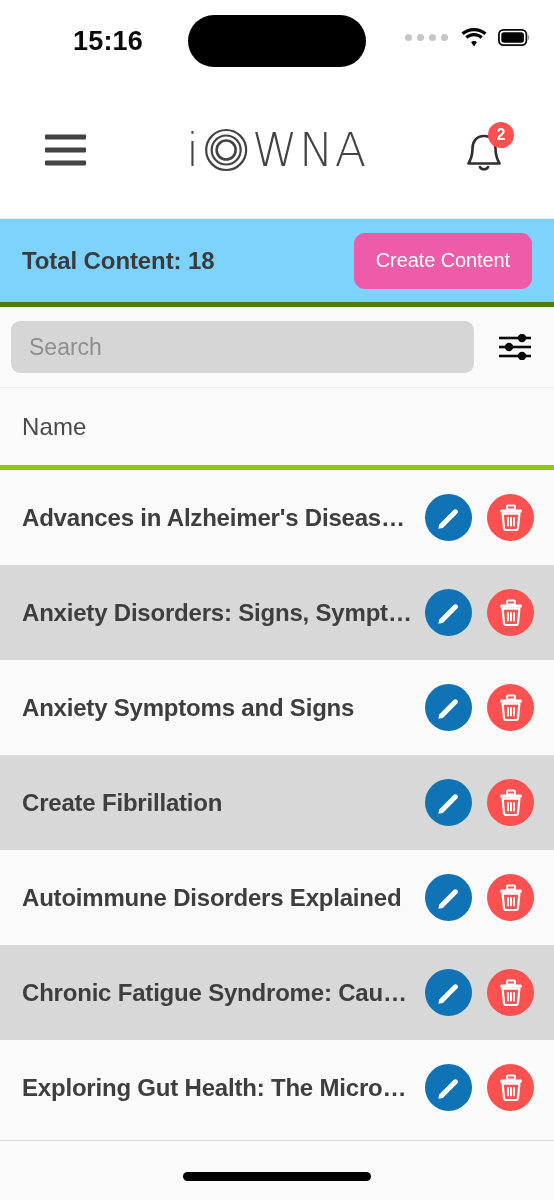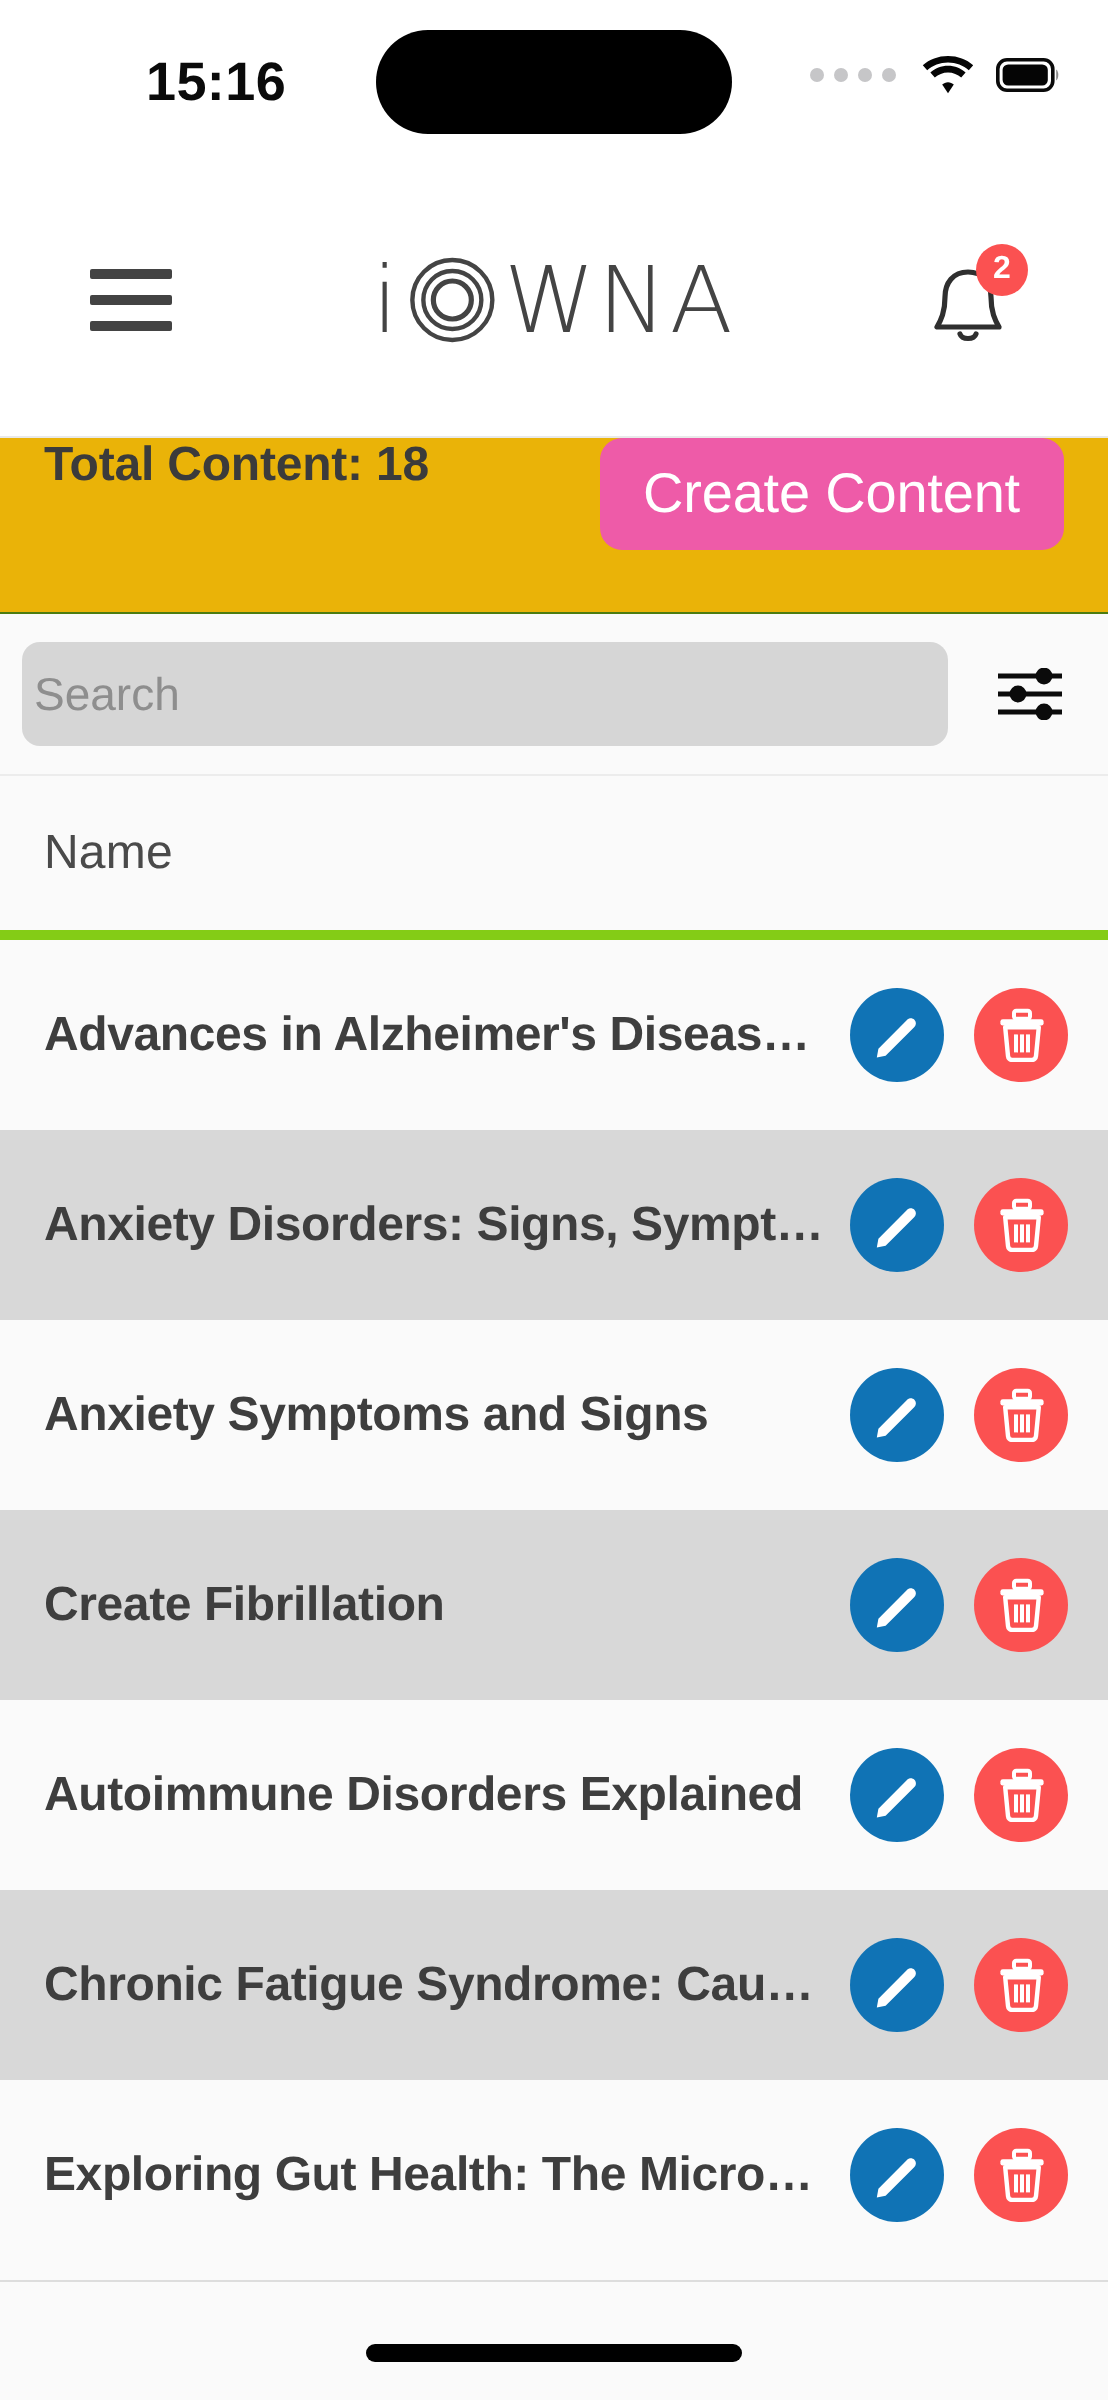--- a/index.html
+++ b/index.html
@@ -162,40 +162,41 @@
     align-items: center;
     justify-content: center;
     line-height: 1;
   }
 
   
   .total-bar {
     position: relative;
     height: 88px;
     flex: 0 0 88px;
-    background: #eab308;
-    display: flex;
+    background: #7dd3fc;
+    display: flex;
+    align-items: center;
     justify-content: space-between;
     padding: 0 22px;
-    border-bottom: 1px solid #4d7c0f;
+    border-bottom: 5px solid #4d7c0f;
   }
   .total-label {
     font-size: 24px;
     font-weight: 700;
     color: #3b3b3b;
     letter-spacing: -0.1px;
   }
   .create-btn {
     background: #ee5ba8;
     color: #ffffff;
     border: none;
     border-radius: 11px;
     height: 56px;
     padding: 0 22px;
-    font-size: 28px;
+    font-size: 20px;
     font-weight: 400;
     font-family: "Liberation Sans", sans-serif;
     cursor: pointer;
     letter-spacing: -0.1px;
   }
 
   
   .search-row {
     position: relative;
     height: 81px;
@@ -206,21 +207,21 @@
     padding: 0 12px 0 11px;
     gap: 14px;
     border-bottom: 1px solid #ececec;
   }
   .search-input {
     flex: 1;
     height: 52px;
     background: #d6d6d6;
     border: none;
     border-radius: 9px;
-    padding: 0 6px;
+    padding: 0 18px;
     font-size: 23px;
     color: #4a4a4a;
     font-family: "Liberation Sans", sans-serif;
     outline: none;
   }
   .search-input::placeholder { color: #8e8e8e; }
   .filter-btn {
     width: 54px;
     height: 54px;
     background: transparent;

